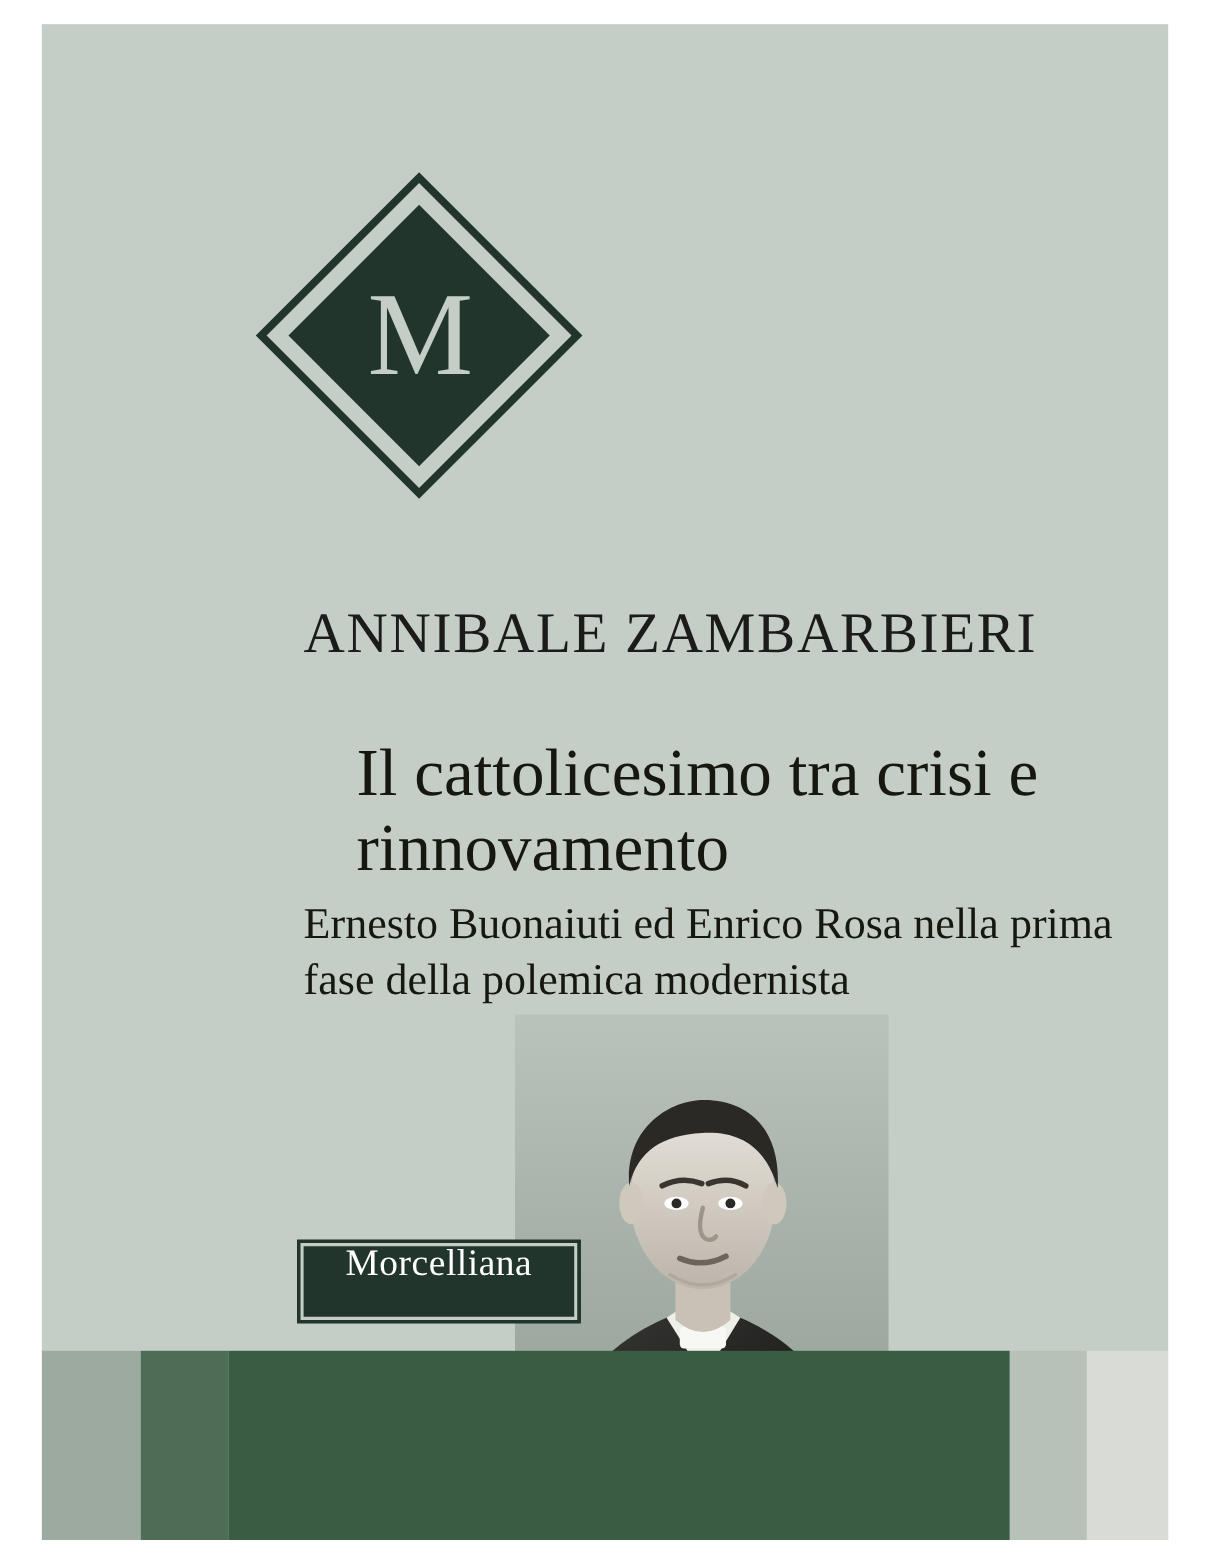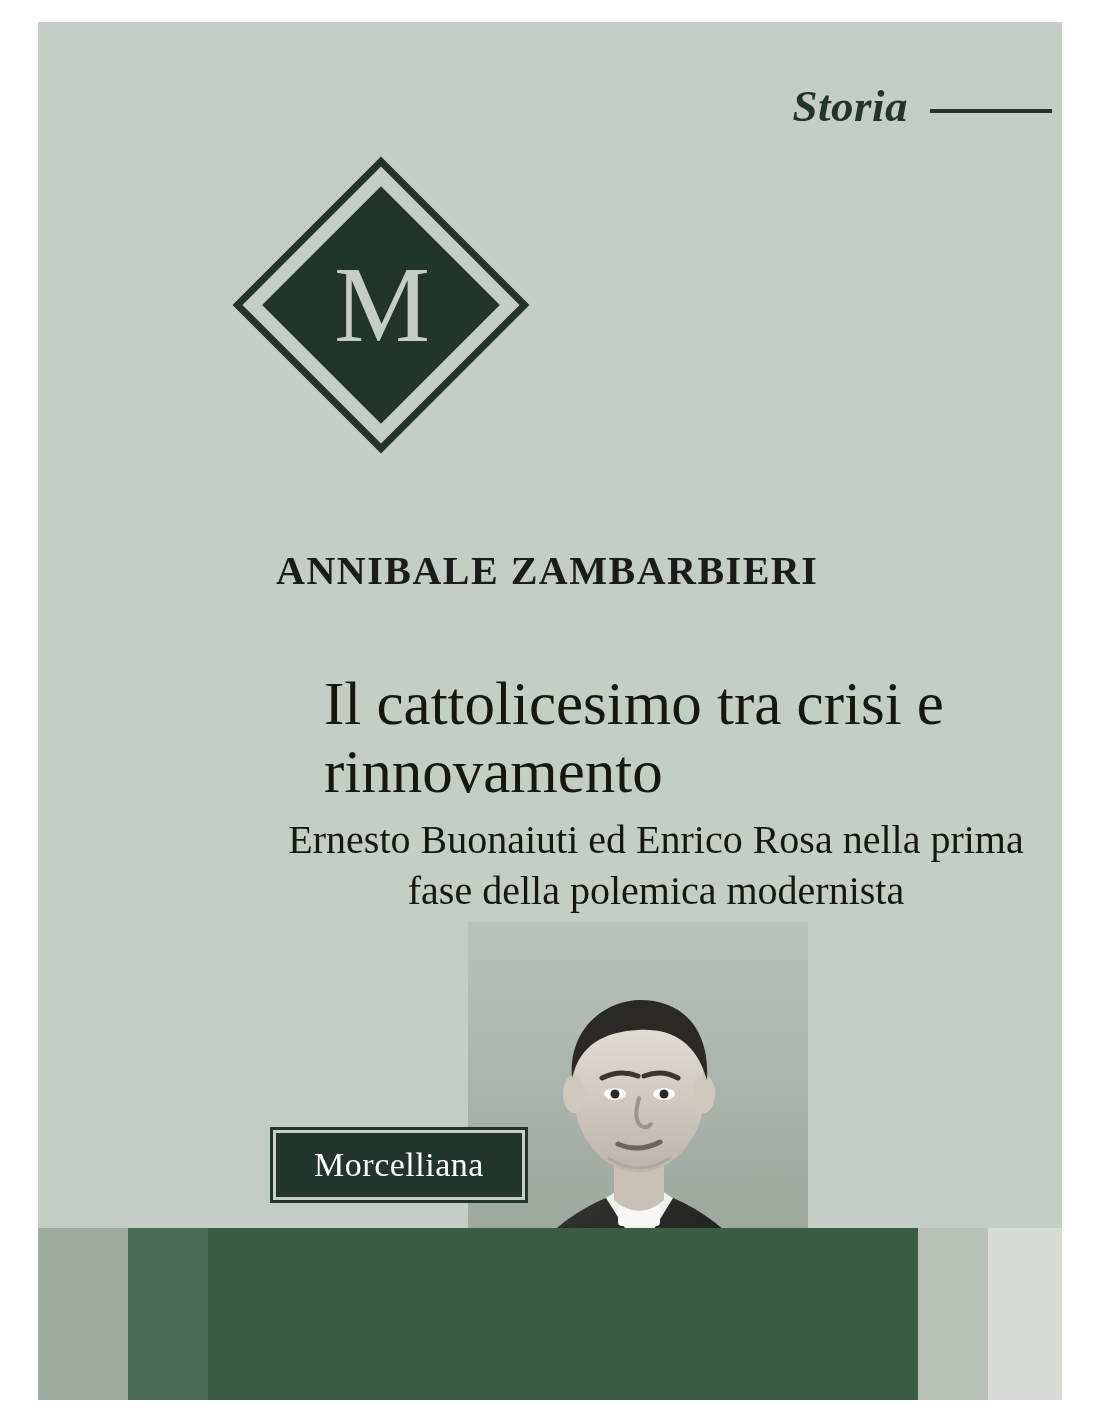--- a/index.html
+++ b/index.html
@@ -86,22 +86,22 @@
     font-size: 108px;
     font-weight: normal;
     letter-spacing: -2px;
   }
   
   .author {
     position: absolute;
     left: 238px;
     top: 525px;
     width: 760px;
-    font-size: 40px;
-    font-weight: bold;
+    font-size: 52px;
+    font-weight: normal;
     letter-spacing: 1.5px;
     color: #1b1b1b;
     font-family: "Liberation Serif", serif;
   }
   .title {
     position: absolute;
     left: 238px;
     top: 648px;
     width: 700px;
     font-size: 61px;
@@ -112,21 +112,20 @@
   }
   .subtitle {
     position: absolute;
     left: 238px;
     top: 792px;
     width: 760px;
     font-size: 40px;
     line-height: 1.28;
     color: #16170f;
     font-family: "Liberation Serif", serif;
-    text-align: center;
   }
   
   .photo {
     position: absolute;
     left: 430px;
     top: 900px;
     width: 340px;
     height: 478px;
     overflow: hidden;
   }
@@ -134,21 +133,21 @@
   .pub-box {
     position: absolute;
     left: 232px;
     top: 1105px;
     width: 252px;
     height: 70px;
     background: #22352c;
     border: 3px solid #22352c;
     box-shadow: 0 0 0 3px #c4cdc6 inset;
     display: flex;
-    align-items: center;
+    align-items: flex-start;
     justify-content: center;
   }
   .pub-name {
     color: #ffffff;
     font-size: 34px;
     font-family: "Liberation Serif", serif;
     letter-spacing: 0.5px;
   }
   
   .band {
@@ -160,24 +159,20 @@
   .band-c { left: 170px; width: 710px; height: 172px; background: #3a5c43; }
   .band-d { left: 880px; width: 70px;  height: 172px; background: #b7c1b8; }
   .band-e { left: 950px; width: 74px;  height: 172px; background: #d9dcd6; }
 </style>
 </head>
 <body>
 
 <div id="cover">
   <div class="panel">
 
-    <div class="series-wrap">
-      <span class="series-label">Storia</span>
-      <span class="series-rule"></span>
-    </div>
 
     <div class="logo">
       <div class="logo-inner"></div>
     </div>
     <div class="logo-letter">M</div>
 
     <div class="author">ANNIBALE ZAMBARBIERI</div>
     <div class="title">Il cattolicesimo tra crisi e rinnovamento</div>
     <div class="subtitle">Ernesto Buonaiuti ed Enrico Rosa nella prima fase della polemica modernista</div>
 

